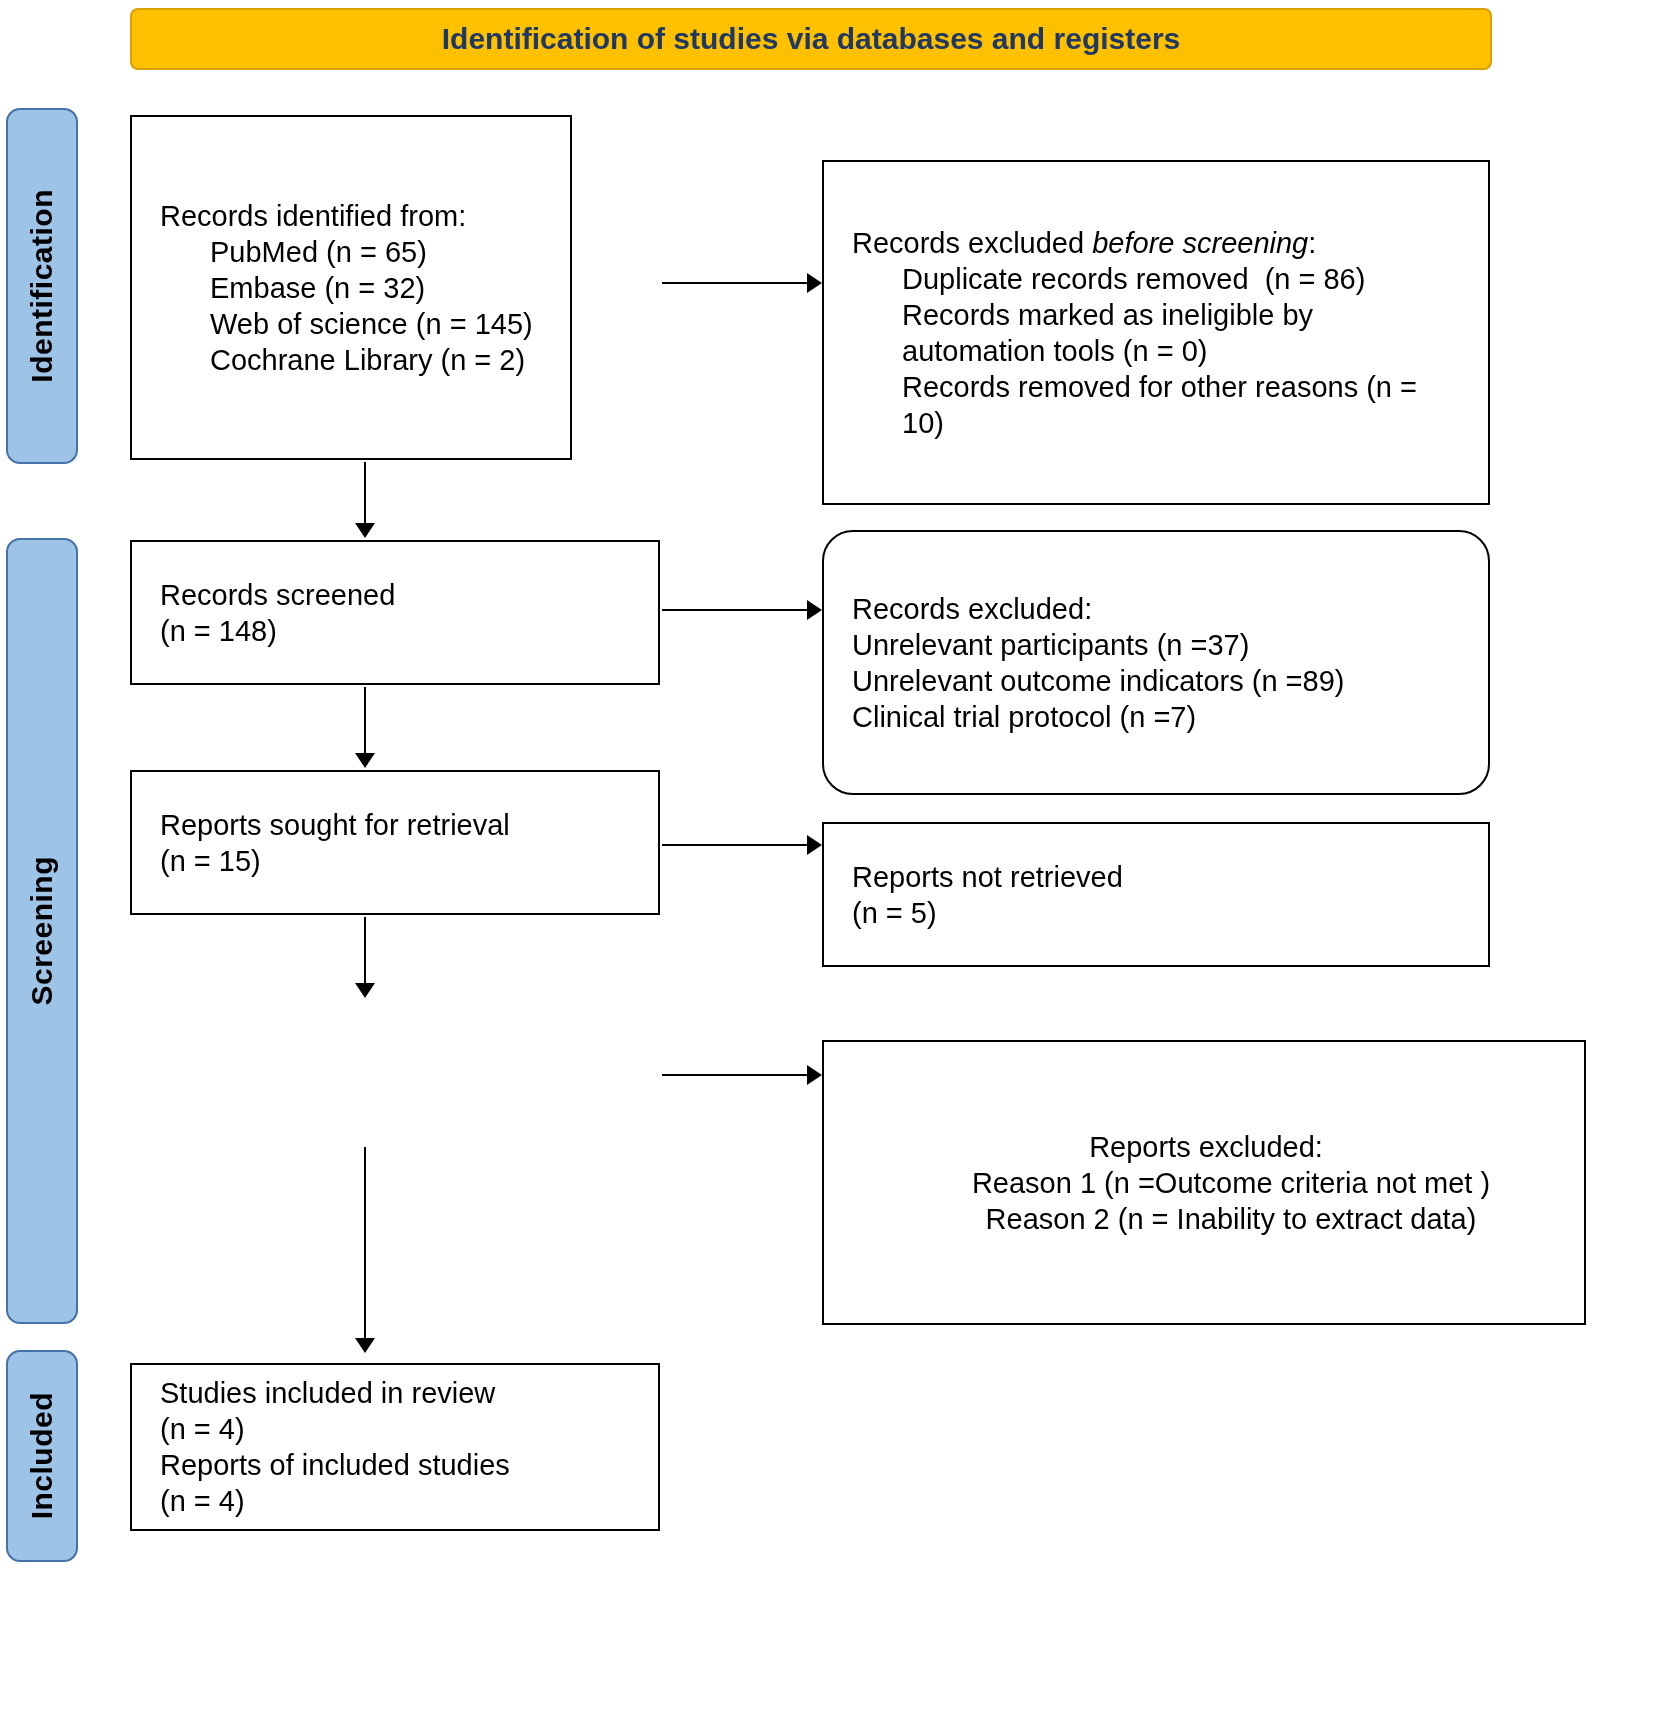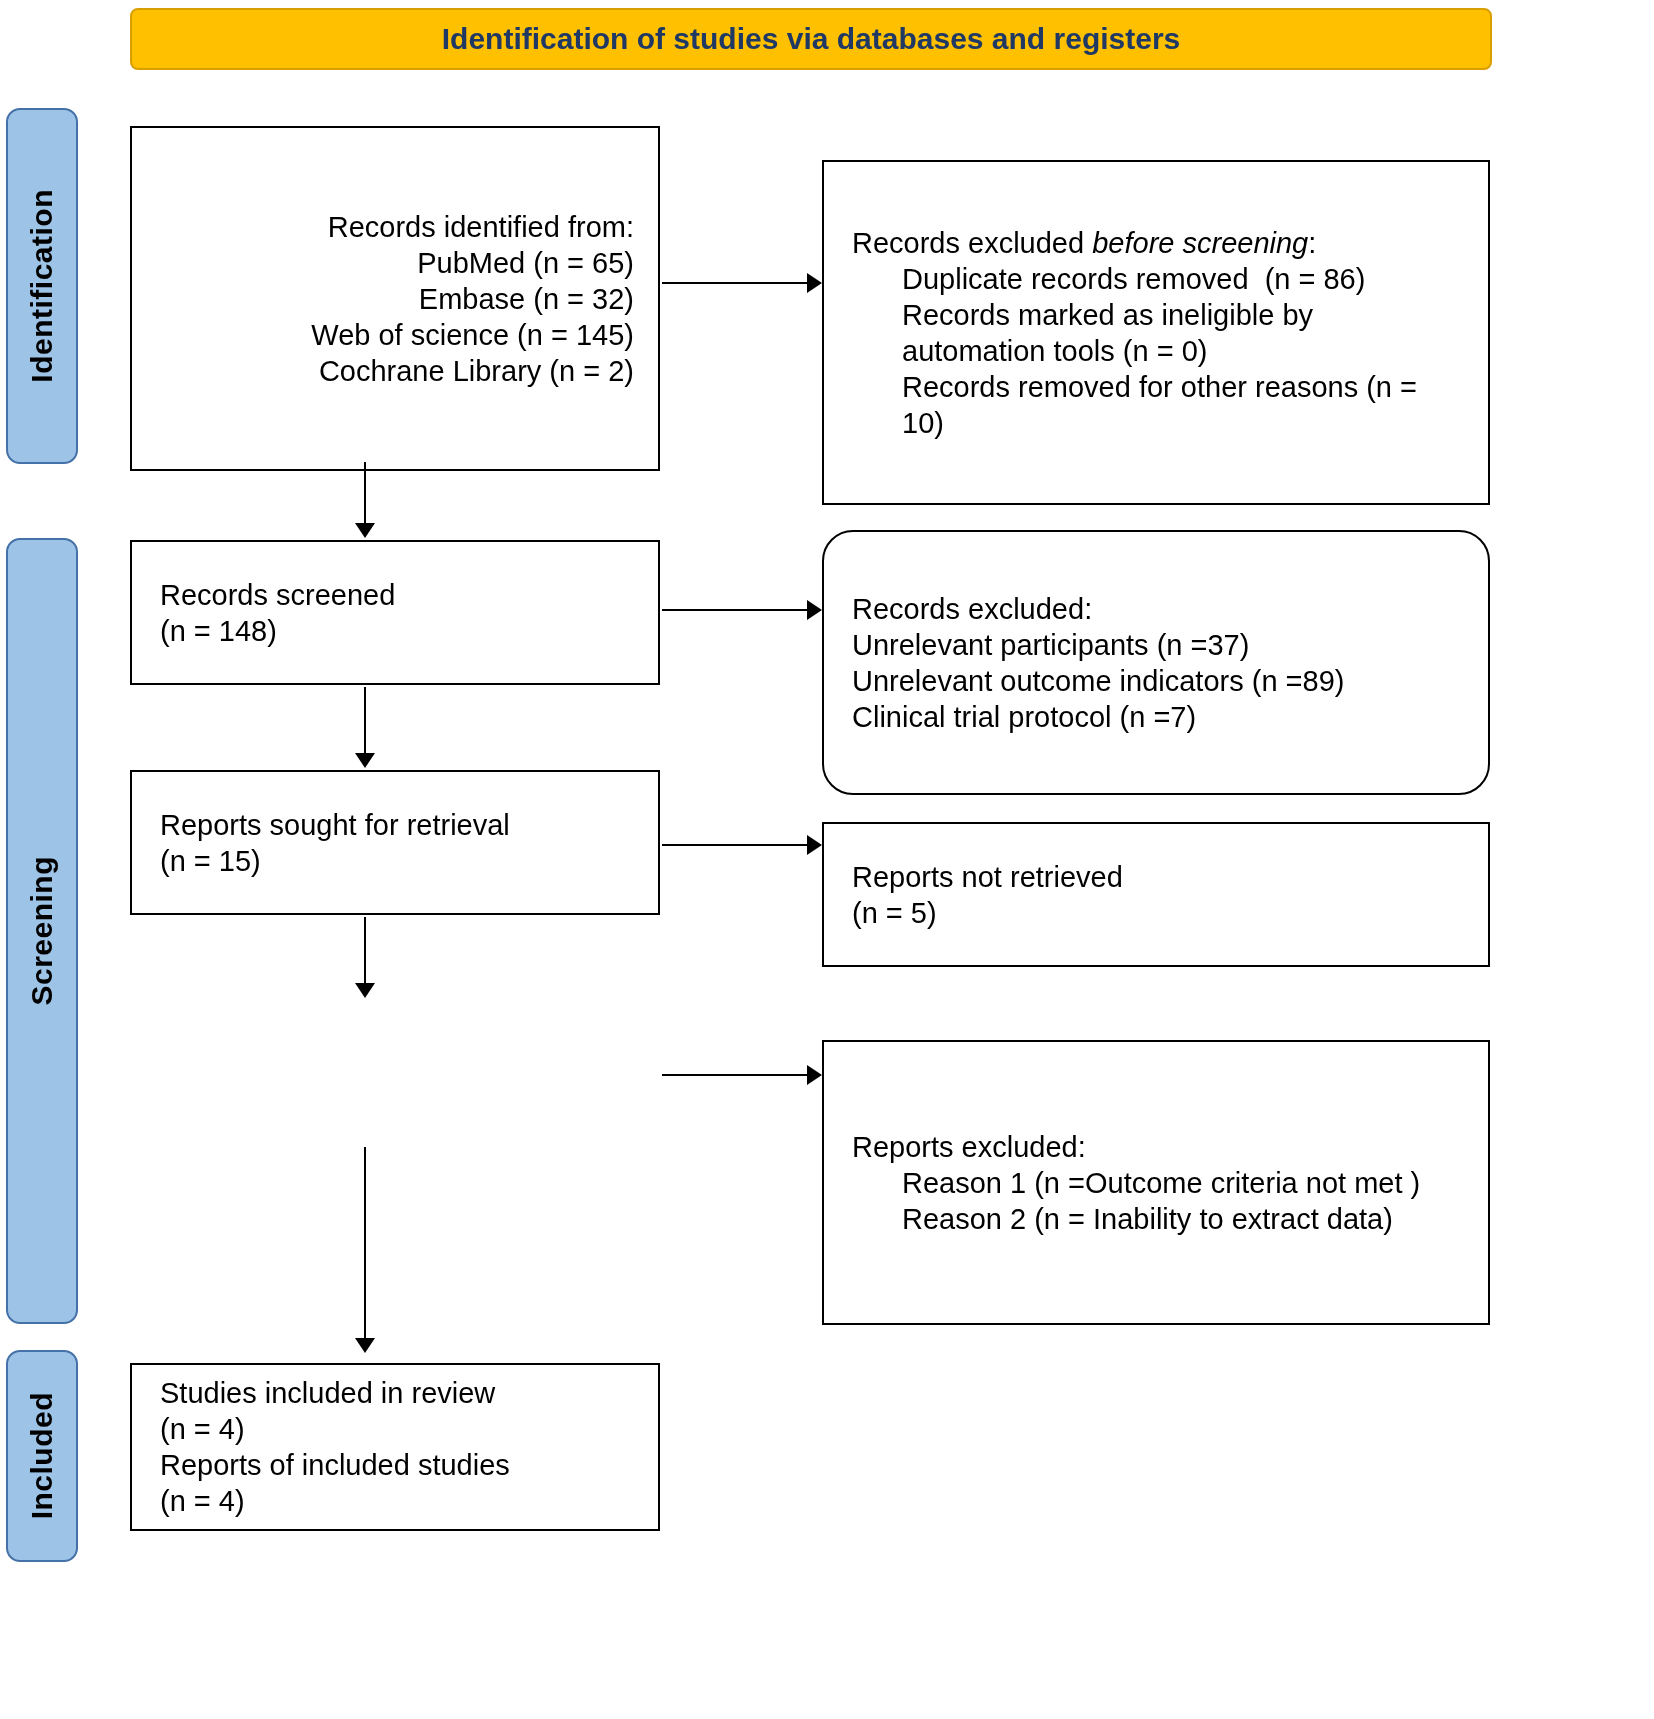--- a/index.html
+++ b/index.html
@@ -95,21 +95,21 @@
   <div class="stage" style="left:6px; top:108px; width:72px; height:356px;">
     <span class="stage-text">Identification</span>
   </div>
   <div class="stage" style="left:6px; top:538px; width:72px; height:786px;">
     <span class="stage-text">Screening</span>
   </div>
   <div class="stage" style="left:6px; top:1350px; width:72px; height:212px;">
     <span class="stage-text">Included</span>
   </div>
 
-  <div class="box" style="left:130px; top:126px; width:530px; height:345px;text-align:right;">
+  <div class="box" style="left:130px; top:115px; width:442px; height:345px;">
     <div class="line">Records identified from:</div>
     <div class="line indent">PubMed (n = 65)</div>
     <div class="line indent">Embase (n = 32)</div>
     <div class="line indent">Web of science (n = 145)</div>
     <div class="line indent">Cochrane Library (n = 2)</div>
   </div>
 
   <div class="box" style="left:130px; top:540px; width:530px; height:145px;">
     <div class="line">Records screened</div>
     <div class="line">(n = 148)</div>
@@ -140,21 +140,21 @@
     <div class="line">Unrelevant participants (n =37)</div>
     <div class="line">Unrelevant outcome indicators (n =89)</div>
     <div class="line">Clinical trial protocol (n =7)</div>
   </div>
 
   <div class="box" style="left:822px; top:822px; width:668px; height:145px;">
     <div class="line">Reports not retrieved</div>
     <div class="line">(n = 5)</div>
   </div>
 
-  <div class="box" style="left:822px; top:1040px; width:668px; height:285px;">
+  <div class="box" style="left:822px; top:1040px; width:764px; height:285px;align-items:center;">
     <div class="line">Reports excluded:</div>
     <div class="line indent">Reason 1 (n =Outcome criteria not met )</div>
     <div class="line indent">Reason 2 (n = Inability to extract data)</div>
   </div>
 
   <div class="arrow-v" style="left:364px; top:462px; height:62px;"></div>
   <div class="arrow-v" style="left:364px; top:687px; height:67px;"></div>
   <div class="arrow-v" style="left:364px; top:917px; height:67px;"></div>
   <div class="arrow-v" style="left:364px; top:1147px; height:192px;"></div>
 

